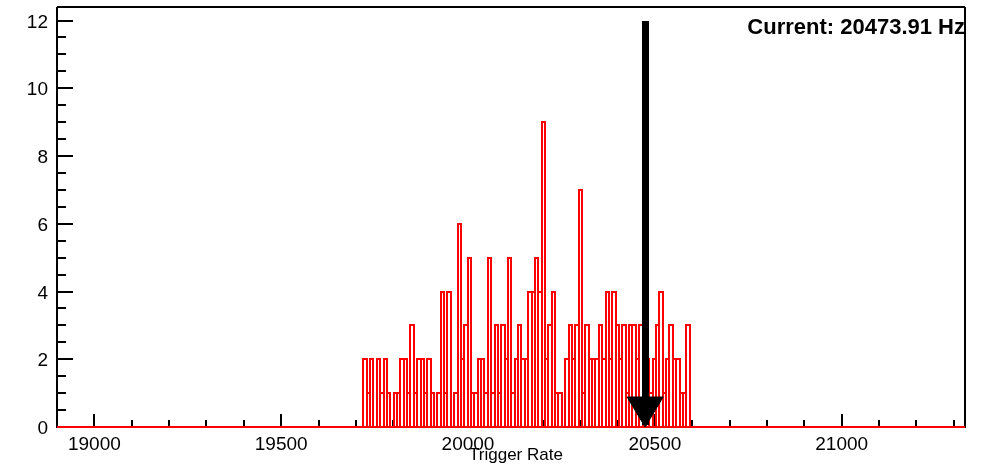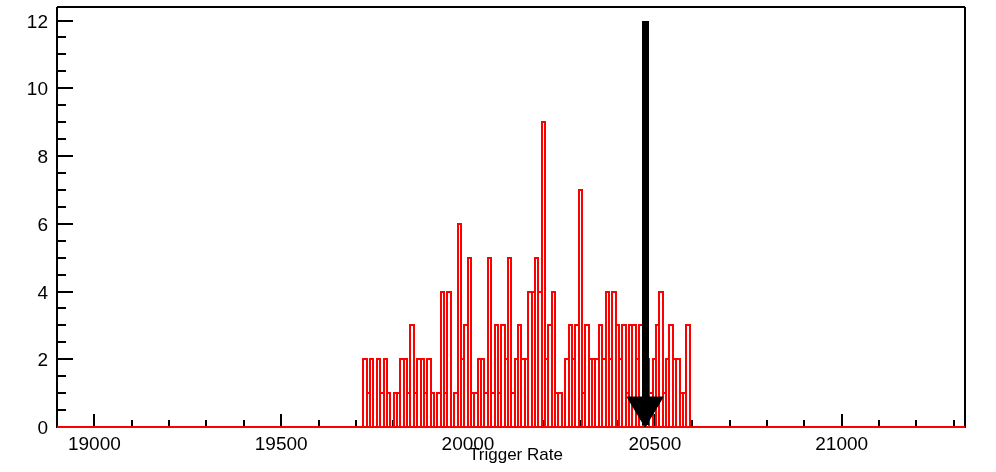--- a/index.html
+++ b/index.html
@@ -256,14 +256,15 @@
         <rect x="682.8847736625514" y="393.1290322580645" width="3.3629629629629108" height="33.87096774193549" fill="none" stroke="#ff0000" stroke-width="2" shape-rendering="crispEdges"></rect>
         <rect x="686.2477366255143" y="325.38709677419354" width="3.3629629629630244" height="101.61290322580646" fill="none" stroke="#ff0000" stroke-width="2" shape-rendering="crispEdges"></rect>
       </g>
     <g id="g-marker">
         <line x1="645.1112263374486" y1="20.548387096774206" x2="645.1112263374486" y2="425" stroke="#000000" class="marker-shaft"></line>
         <path d="M 627.1112263374486 397 L 663.1112263374486 397 L 645.1112263374486 427 Z" fill="#000000" stroke="#000000" stroke-width="1"></path>
       </g>
     <text id="xaxis-title" class="axis-title" x="516" y="460">Trigger Rate</text>
   </svg>
 
+  <div class="status-label">Current: 20473.91 Hz</div>
 
 </div>
 
 </body></html>

